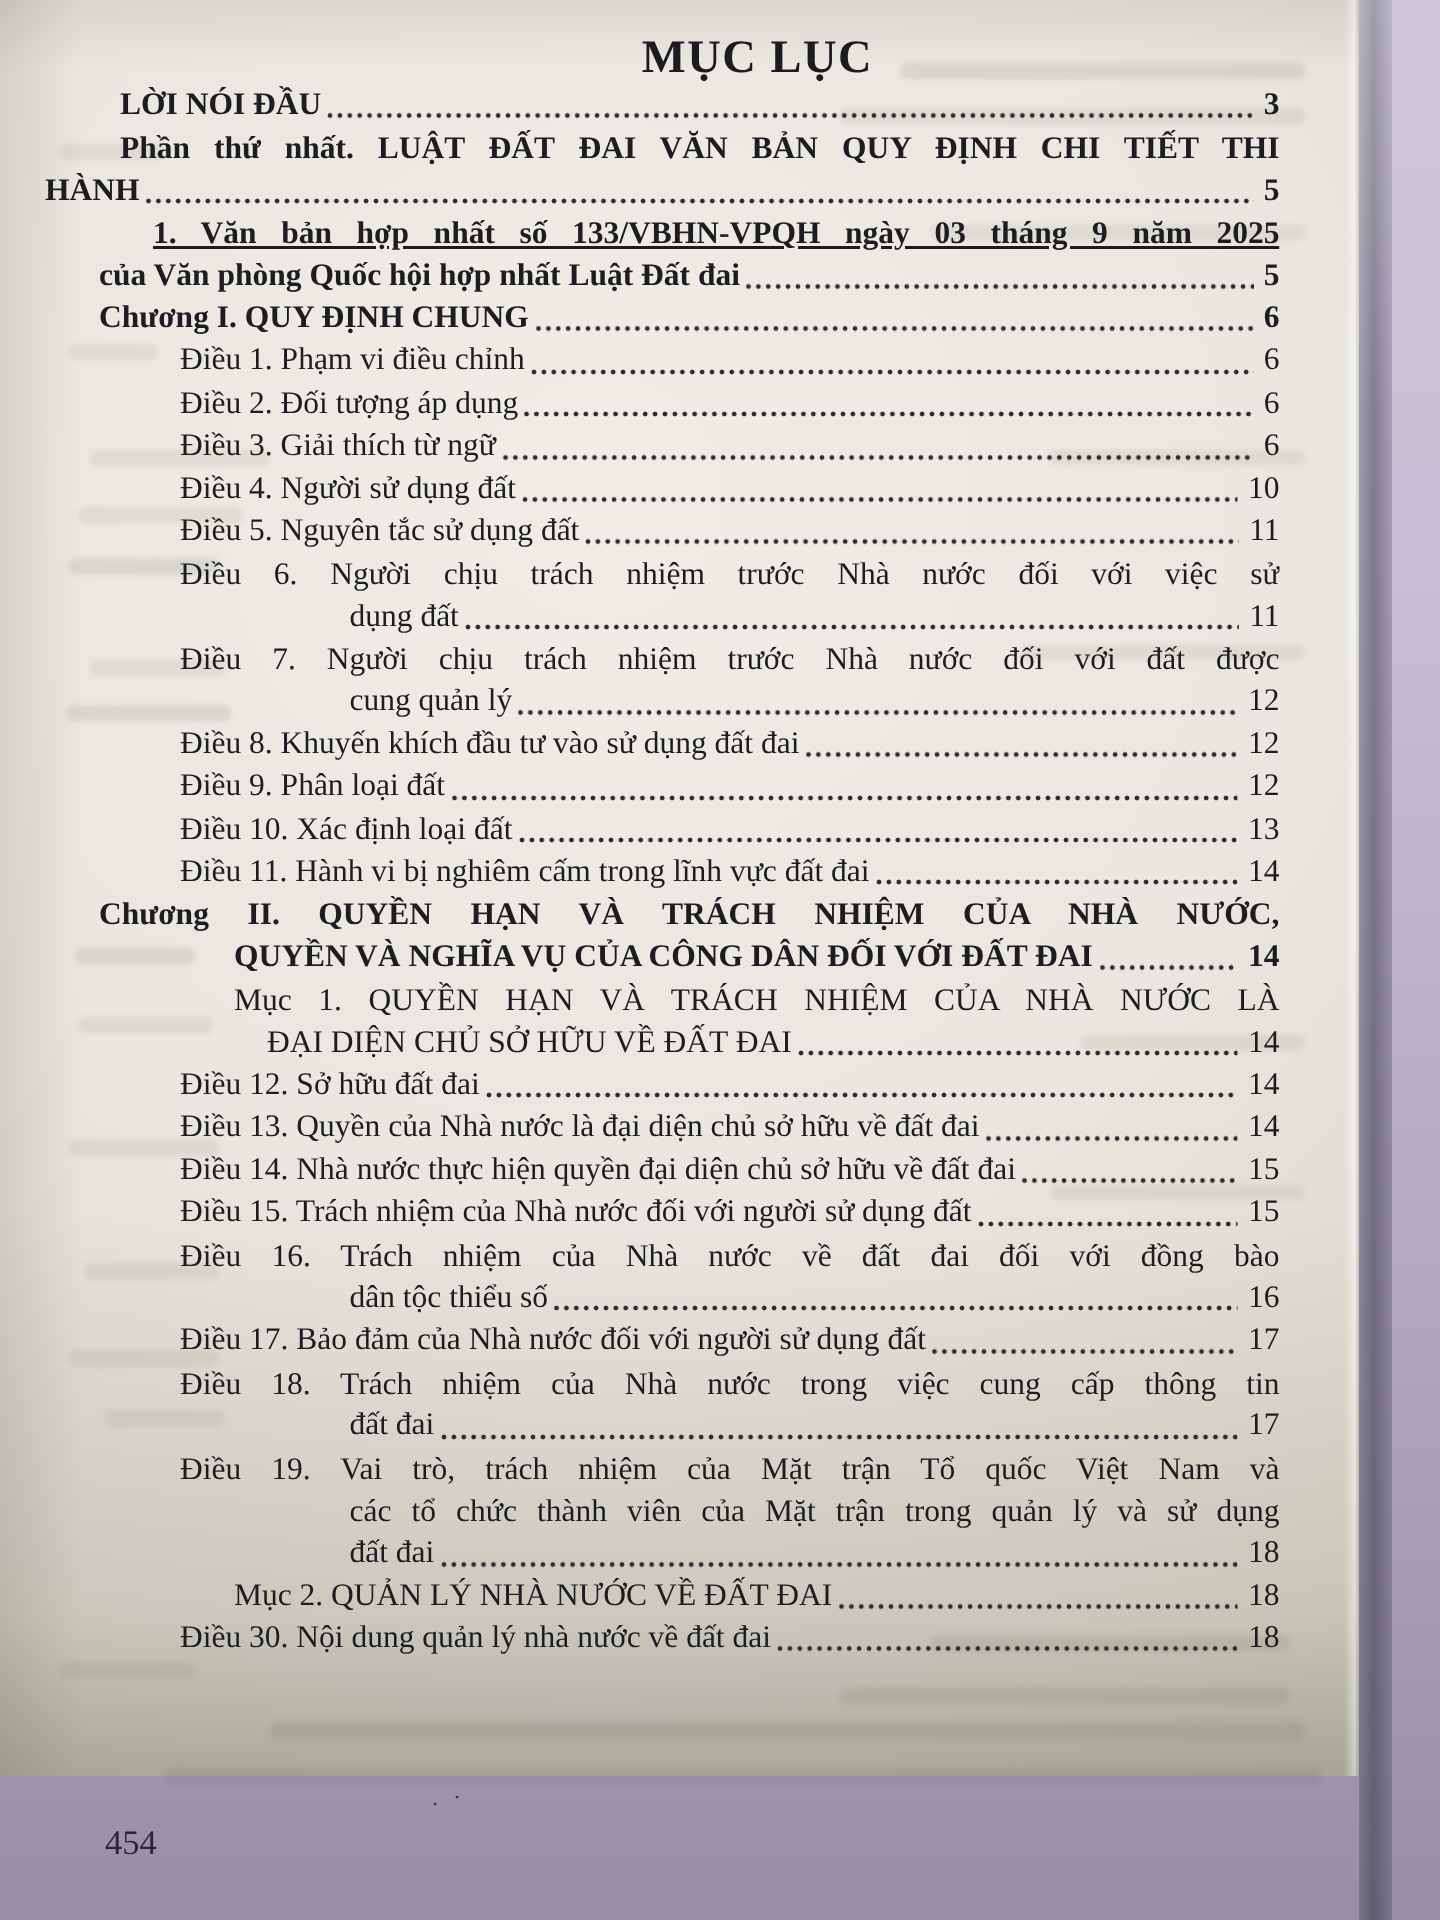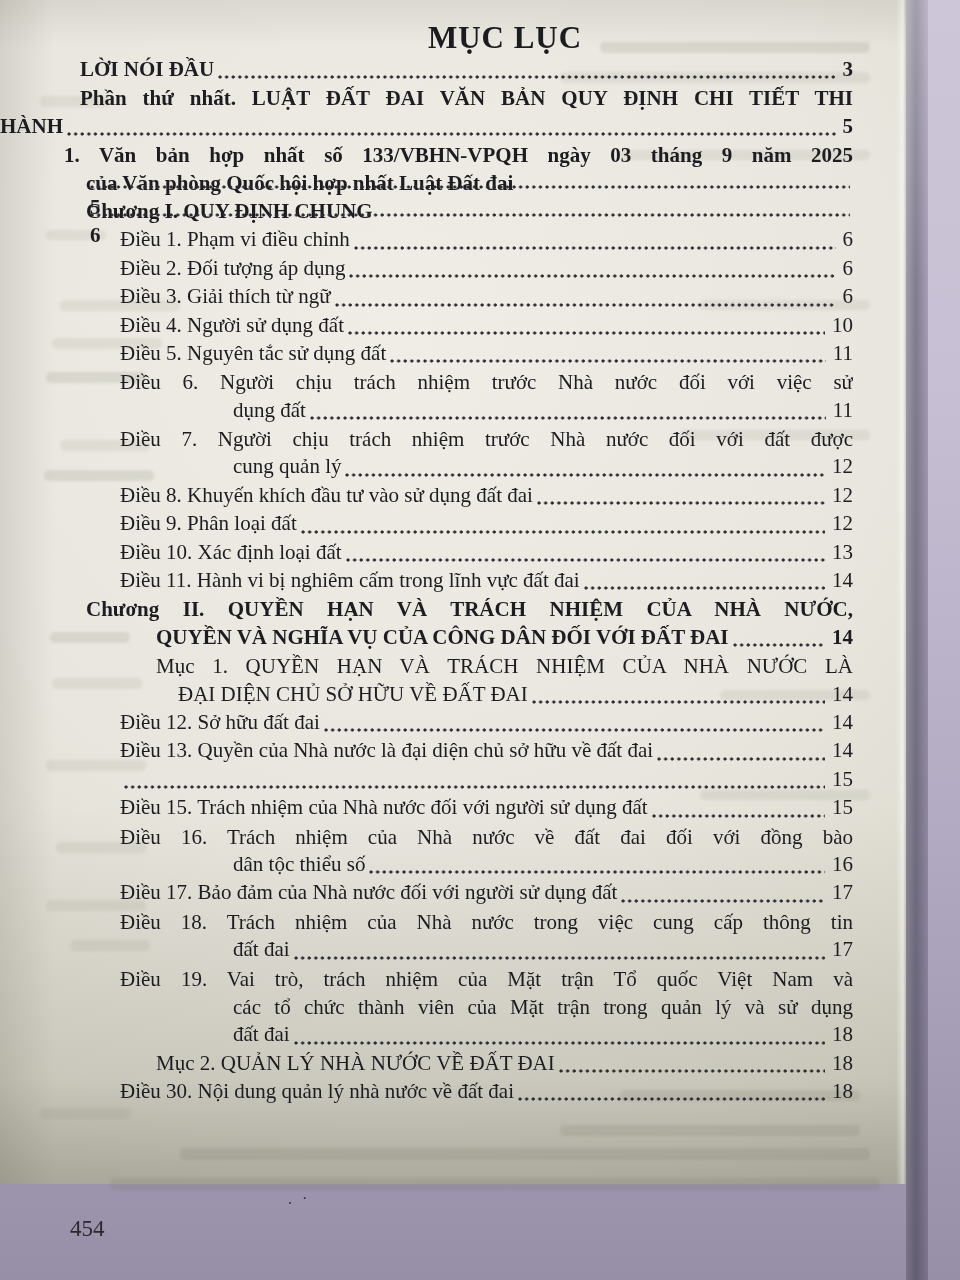--- a/index.html
+++ b/index.html
@@ -40,22 +40,22 @@
   .row .txt{white-space:nowrap;line-height:24px;}
   .row .num{white-space:nowrap;line-height:24px;padding-left:4px;}
   .jline{height:28.4px;line-height:26px;text-align:justify;text-align-last:justify;overflow:hidden;}
   .dots{flex:1 1 auto;align-self:stretch;position:relative;min-width:10px;}
   .dots::after{
     content:"";position:absolute;left:4px;right:3px;bottom:6px;height:4px;
     background-image:radial-gradient(circle at 2px 2px,#2b2a30 1.3px,rgba(0,0,0,0) 1.85px);
     background-size:6.6px 4px;background-repeat:repeat-x;
   }
   .b{font-weight:bold;}
-  .i80{padding-left:80px;}  .i113{} .i126{padding-left:64px;}
-  .i138{padding-left:86px;flex-direction:column;}.i156{padding-left:156px;} .i178{padding-left:178px;}
+  .i80{padding-left:80px;}  .i113{margin-left:30px;} .i126{padding-left:102px;text-decoration:underline;}
+  .i138{padding-left:66px;}.i156{padding-left:156px;} .i178{padding-left:178px;}
   .i180{padding-left:120px;}.i233{padding-left:233px;}
   
   .folio{position:absolute;left:70px;top:1216px;font-size:23px;color:#2a2930;}
   .footmark{position:absolute;left:288px;top:1190px;font-size:16px;letter-spacing:3px;color:#3a3940;}
 </style>
 </head>
 <body>
 
 <div class="page">
 
@@ -208,20 +208,21 @@
       <span class="txt">Điều 12. Sở hữu đất đai</span>
       <span class="dots"></span>
       <span class="num">14</span>
     </div>
     <div class="row i180">
       <span class="txt">Điều 13. Quyền của Nhà nước là đại diện chủ sở hữu về đất đai</span>
       <span class="dots"></span>
       <span class="num">14</span>
     </div>
     <div class="row i180">
+      <span class="txt">Điều 14. Nhà nước thực hiện quyền đại diện chủ sở hữu về đất đai</span>
       <span class="dots"></span>
       <span class="num">15</span>
     </div>
     <div class="row i180">
       <span class="txt">Điều 15. Trách nhiệm của Nhà nước đối với người sử dụng đất</span>
       <span class="dots"></span>
       <span class="num">15</span>
     </div>
 
     <div>

